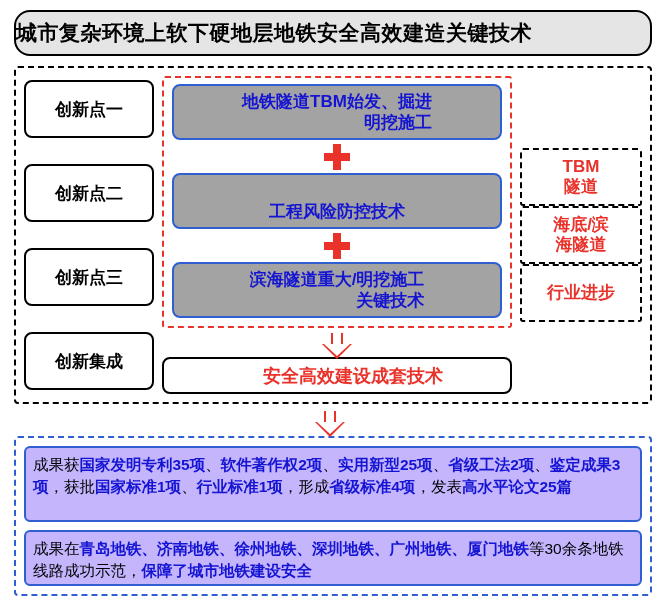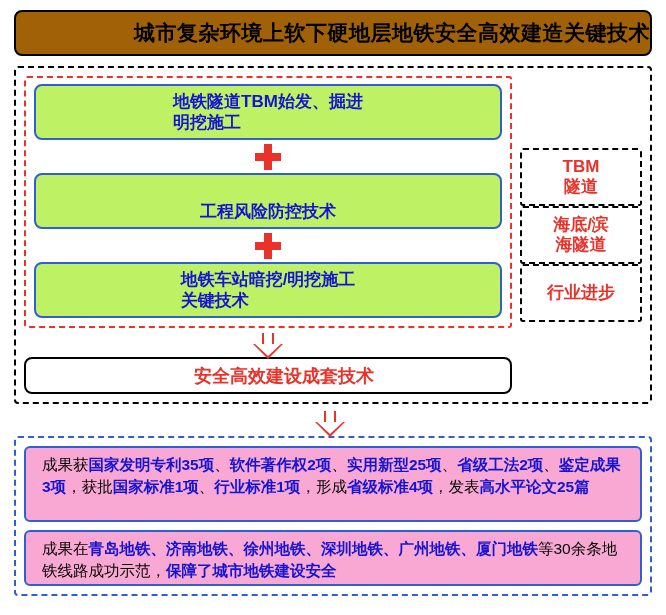--- a/index.html
+++ b/index.html
@@ -19,26 +19,26 @@
     width: 666px;
     height: 615px;
     box-sizing: border-box;
     padding: 8px 10px;
   }
 
   
   .title-box {
     margin: 2px 4px 0 4px;
     border: 2px solid #000;
-    border-radius: 8px;
+    border-radius: 16px;
     height: 42px;
     display: flex;
     align-items: center;
-    justify-content: flex-end;
-    background: #a16207;
+    justify-content: flex-start;
+    background: #e5e5e5;
   }
   .title-box .title-text {
     font-size: 21px;
     font-weight: bold;
     color: #000;
     letter-spacing: 0.5px;
   }
 
   
   .mid-wrap {
@@ -95,26 +95,26 @@
   }
   .blue-box {
     border: 2px solid #2f5fd0;
     border-radius: 8px;
     width: 100%;
     box-sizing: border-box;
     height: 58px;
     display: flex;
     align-items: center;
     justify-content: center;
-    text-align: left;
+    text-align: right;
     color: #1414d2;
     font-size: 17px;
     font-weight: bold;
     line-height: 1.25;
-    background: #bef264;
+    background: #a3a3a3;
   }
   .plus-arrow {
     width: 26px;
     height: 26px;
     margin: 4px 0;
     position: relative;
   }
   .plus-arrow::before,
   .plus-arrow::after {
     content: "";
@@ -225,43 +225,57 @@
     padding: 8px;
     box-sizing: border-box;
     height: 160px;
     display: flex;
     flex-direction: column;
     gap: 8px;
   }
   .result-box {
     border: 2px solid #2f5fd0;
     border-radius: 6px;
-    padding: 6px 16px;
+    padding: 6px 7px;
     box-sizing: border-box;
     font-size: 15.5px;
     line-height: 1.45;
     color: #000;
-    background: #f9a8d4;
+    background: #c4b5fd;
   }
   .result-box.b1 { height: 82px; }
   .result-box.b2 { height: 56px; }
   .rb-blue { color: #1414d2; font-weight: bold; }
   .rb-black { color: #000; }
 </style>
 </head>
 <body>
 
 <div class="page">
 
   <div class="title-box">
     <span class="title-text">城市复杂环境上软下硬地层地铁安全高效建造关键技术</span>
   </div>
 
   <div class="mid-wrap">
 
+    <div class="col-left">
+      <div class="left-box">
+        <span>创新点一</span>
+      </div>
+      <div class="left-box">
+        <span>创新点二</span>
+      </div>
+      <div class="left-box">
+        <span>创新点三</span>
+      </div>
+      <div class="left-box">
+        <span>创新集成</span>
+      </div>
+    </div>
 
     <div class="col-center">
       <div class="center-inner">
 
         <div class="blue-box">
           <span>
             <span>地铁隧道TBM始发、掘进</span><br>
             <span>明挖施工</span>
           </span>
         </div>
@@ -272,21 +286,21 @@
           <span>
             <br>
             <span>工程风险防控技术</span>
           </span>
         </div>
 
         <div class="plus-arrow"></div>
 
         <div class="blue-box">
           <span>
-            <span>地铁车站暗挖/明挖施工</span><br>
+            <span>滨海隧道重大/明挖施工</span><br>
             <span>关键技术</span>
           </span>
         </div>
       </div>
 
       <div class="big-arrow">
         <div class="stem"></div>
         <div class="head"></div>
         <div class="head-inner"></div>
       </div>

